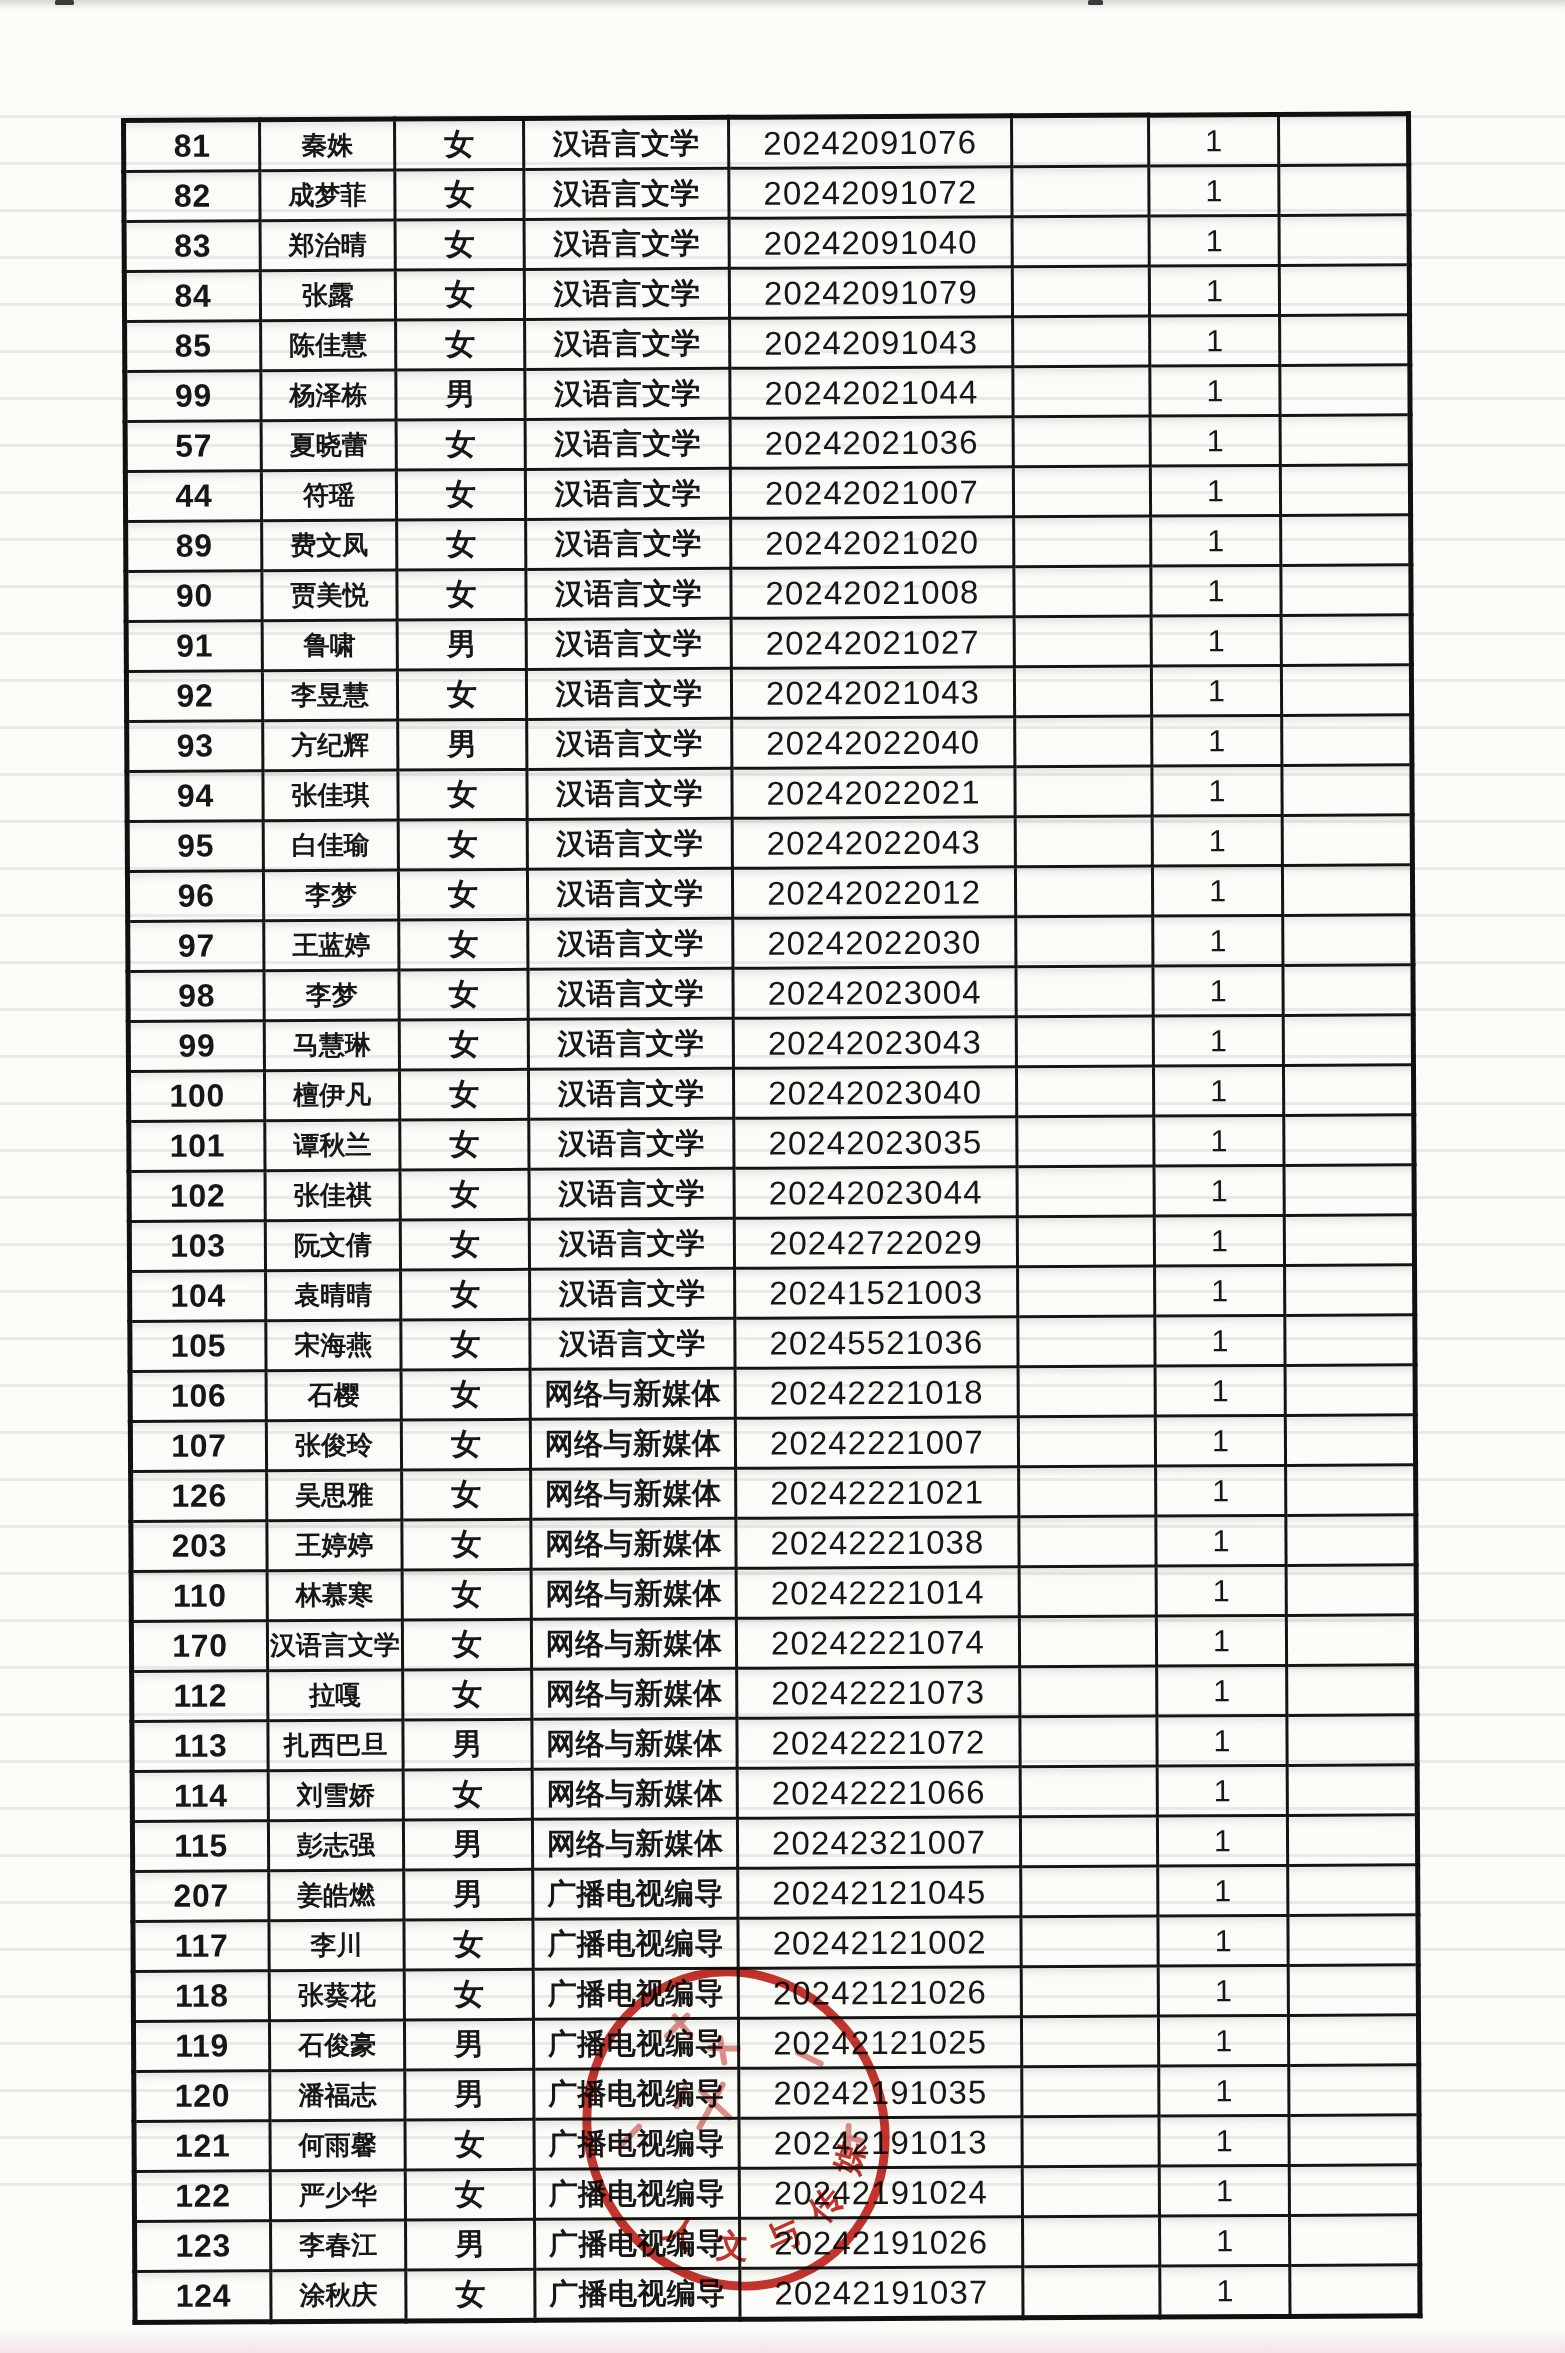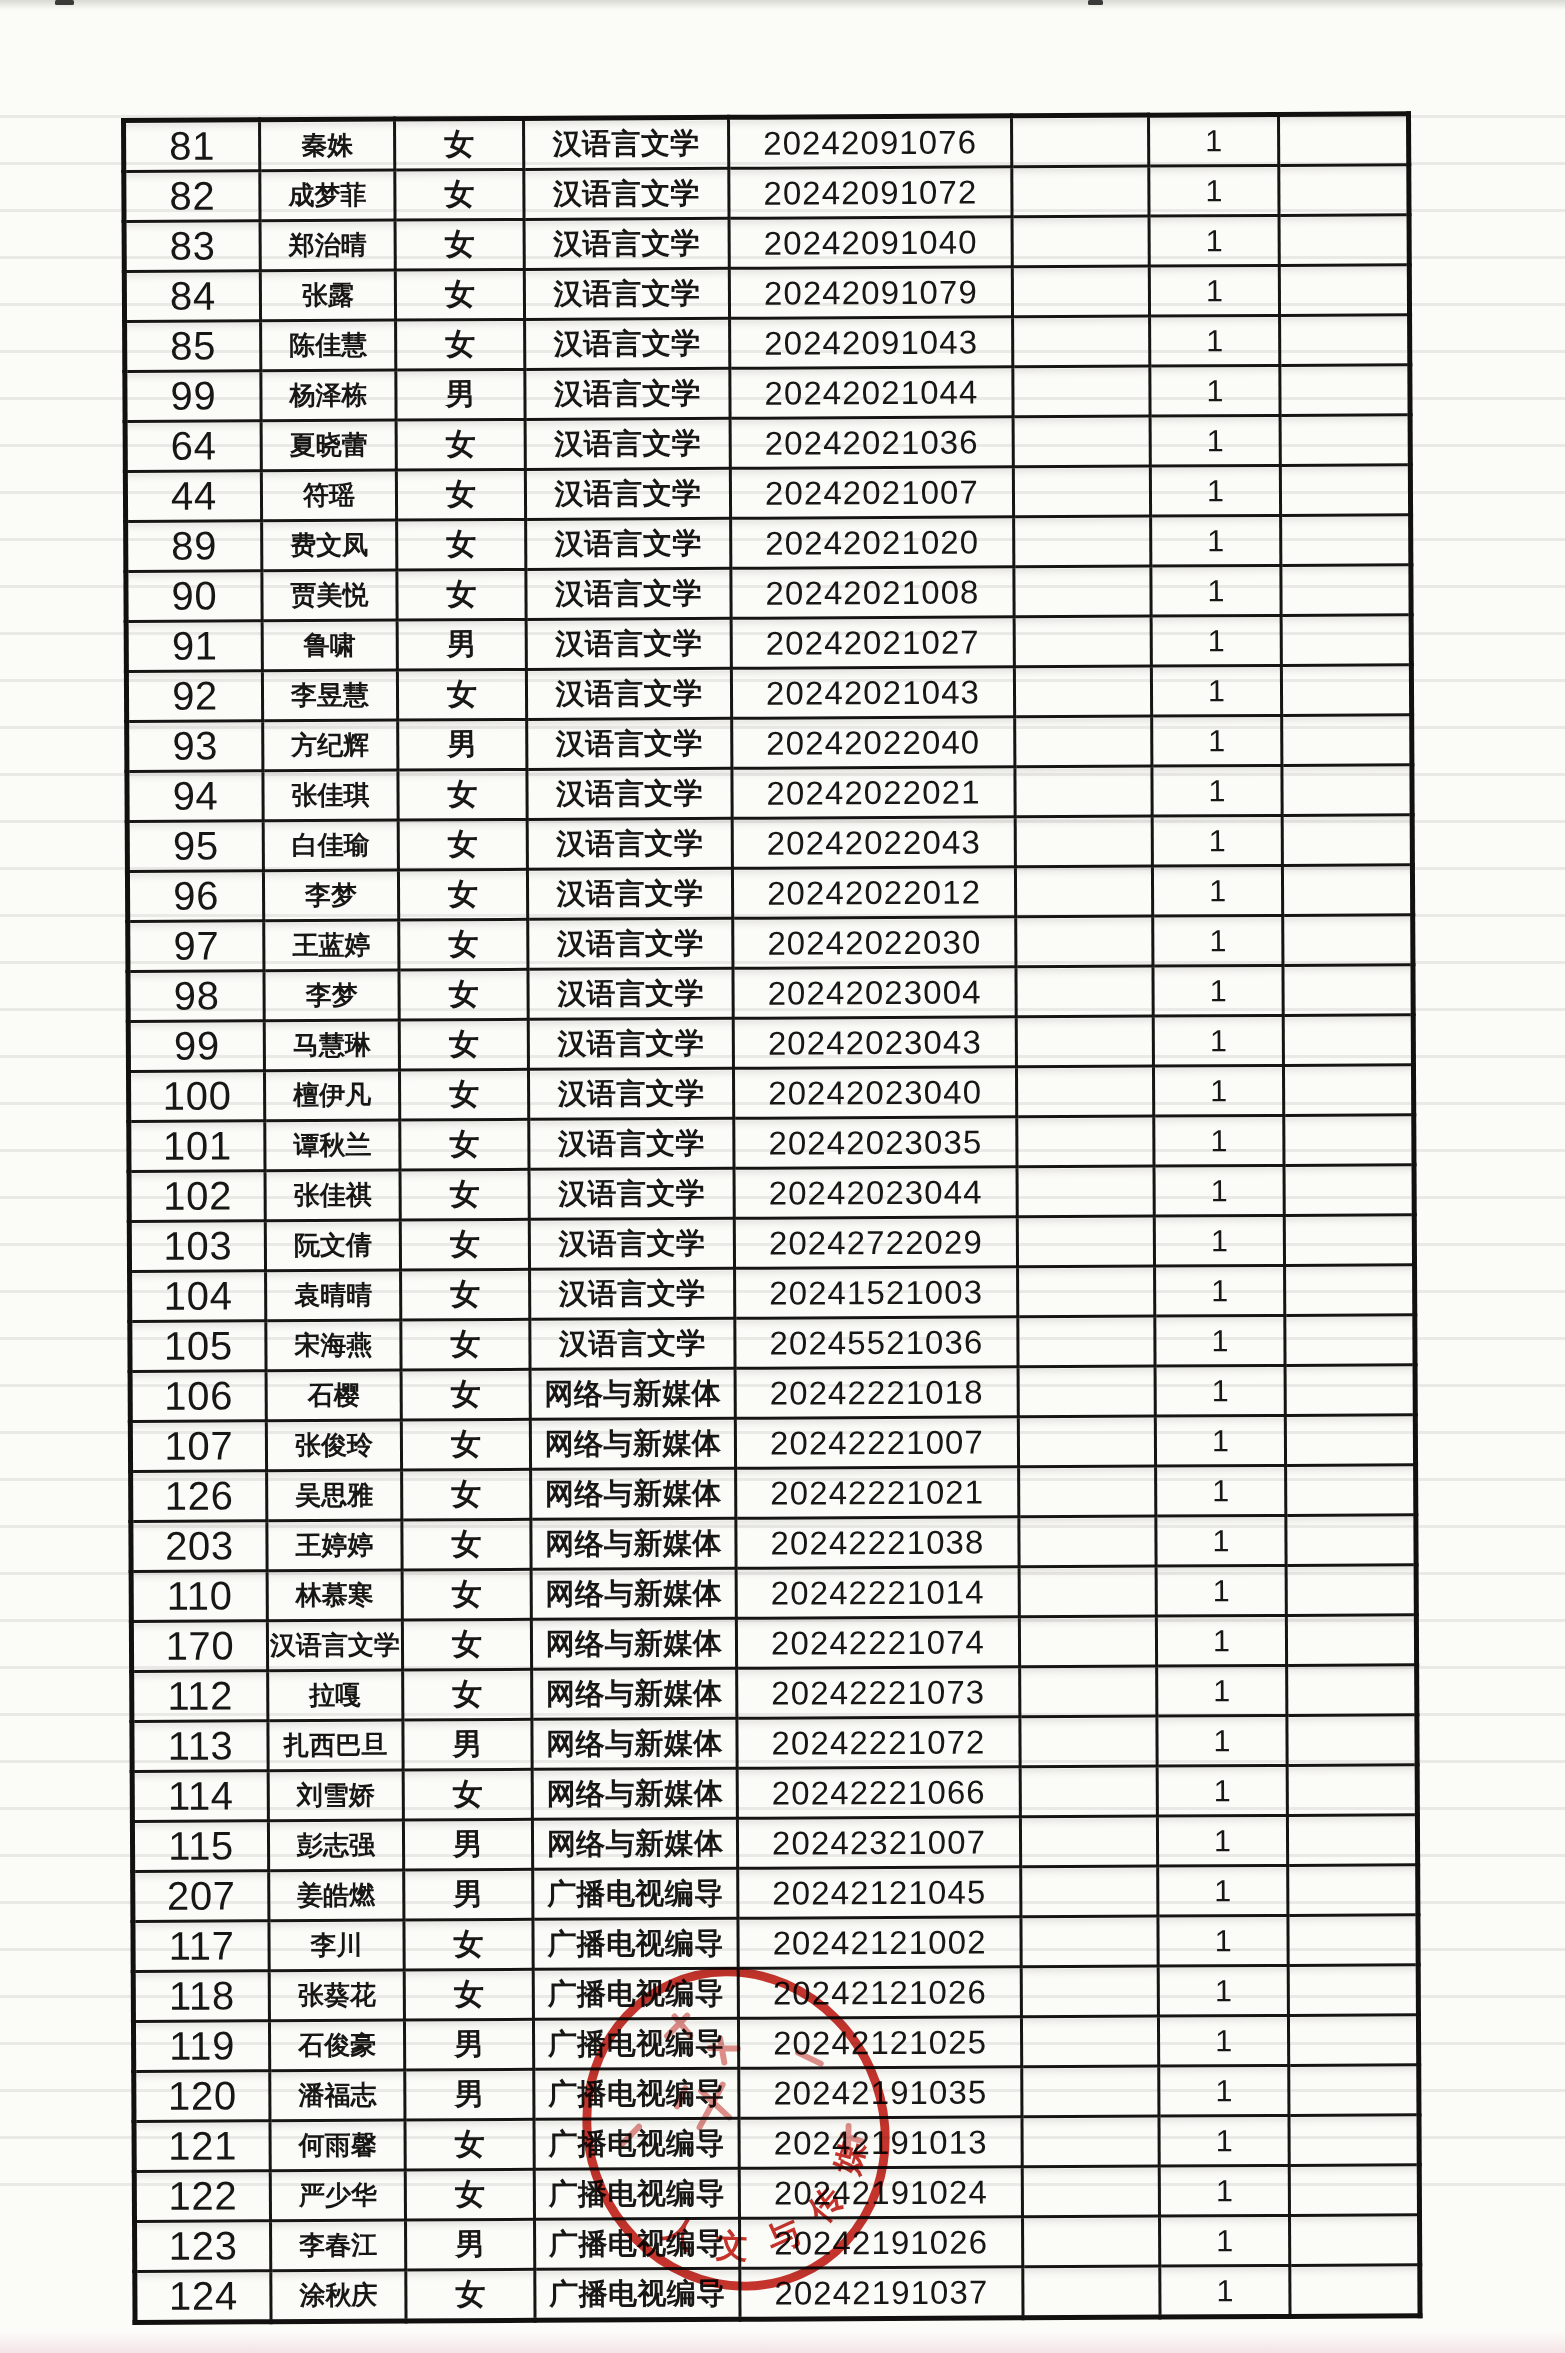--- a/index.html
+++ b/index.html
@@ -43,21 +43,21 @@
   table.roster{border:5.2px solid #12110f;}
   table.roster td{
     border:3px solid #161513;
     height:47px;
     text-align:center;vertical-align:middle;
     padding:0;
     background:linear-gradient(180deg, rgba(122,120,112,.16) 0px, rgba(122,120,112,.05) 5.2px, rgba(255,255,255,0) 9.7px);
     white-space:nowrap;
     overflow:hidden;
   }
-  td.no   {font-size:40px;font-weight:400;letter-spacing:0.7px;margin-top:48px;}
+  td.no   {font-size:32px;font-weight:700;letter-spacing:0.7px;margin-top:48px;}
   td.name {font-size:26px;font-weight:700;}
   td.gen  {font-size:30px;font-weight:600;}
   td.major{font-size:29px;font-weight:600;letter-spacing:0.4px;}
   td.sid  {font-size:33px;font-weight:500;letter-spacing:1.1px;}
   td.cnt  {font-size:30.5px;font-weight:500;}
   
   svg.seal{
     position:absolute;left:548px;top:1941px;width:376px;height:376px;
     mix-blend-mode:multiply;
     z-index:5;
@@ -143,21 +143,21 @@
     <td class="no">99</td>
     <td class="name">杨泽栋</td>
     <td class="gen">男</td>
     <td class="major">汉语言文学</td>
     <td class="sid">20242021044</td>
     <td class="blank"></td>
     <td class="cnt">1</td>
     <td class="blank"></td>
   </tr>
       <tr>
-    <td class="no">64</td>
+    <td class="no">57</td>
     <td class="name">夏晓蕾</td>
     <td class="gen">女</td>
     <td class="major">汉语言文学</td>
     <td class="sid">20242021036</td>
     <td class="blank"></td>
     <td class="cnt">1</td>
     <td class="blank"></td>
   </tr>
       <tr>
     <td class="no">44</td>

